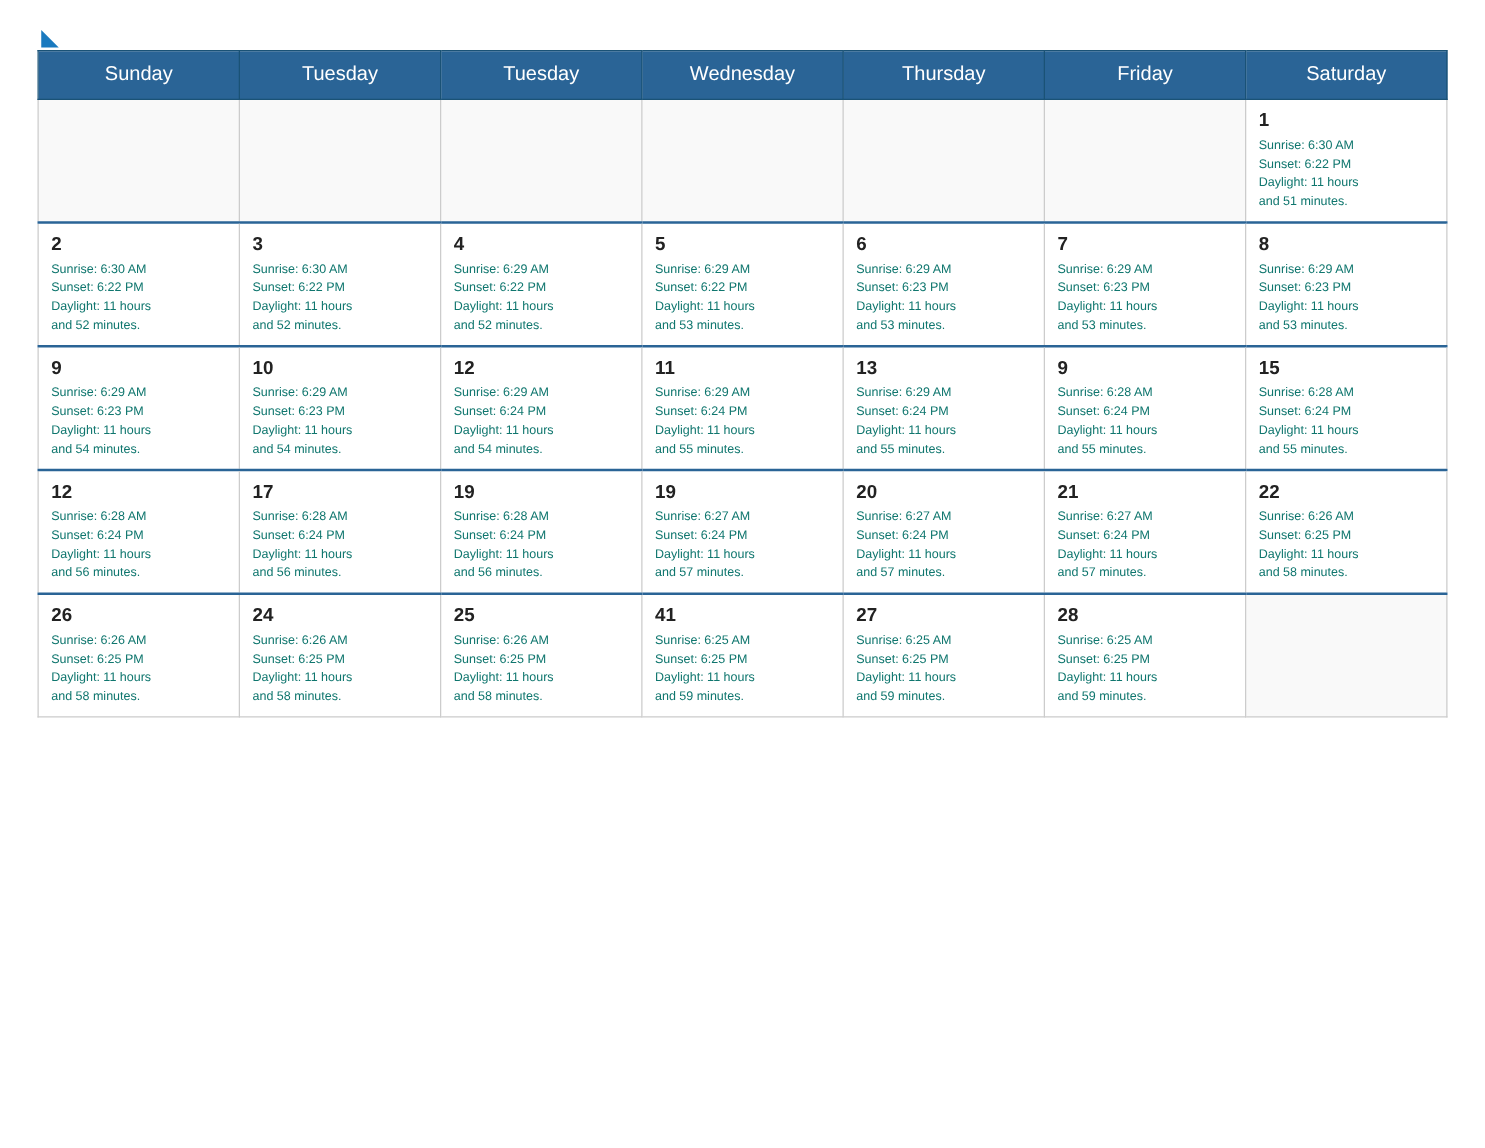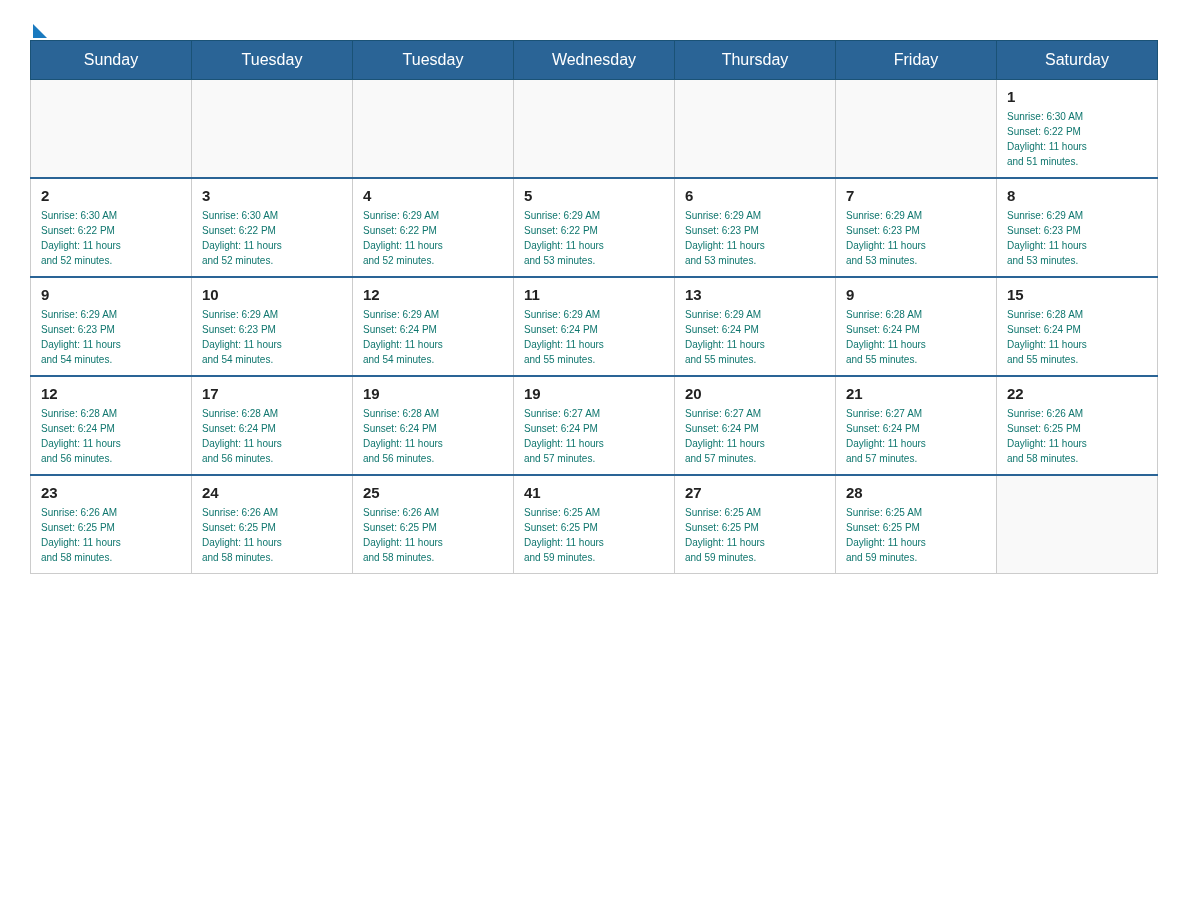--- a/index.html
+++ b/index.html
@@ -230,21 +230,21 @@
           <span class="day-number">21</span>
           <div class="day-info">Sunrise: 6:27 AM<br>Sunset: 6:24 PM<br>Daylight: 11 hours<br>and 57 minutes.</div>
         </td>
         <td>
           <span class="day-number">22</span>
           <div class="day-info">Sunrise: 6:26 AM<br>Sunset: 6:25 PM<br>Daylight: 11 hours<br>and 58 minutes.</div>
         </td>
       </tr>
       <tr class="week-row">
         <td>
-          <span class="day-number">23</span>
+          <span class="day-number">26</span>
           <div class="day-info">Sunrise: 6:26 AM<br>Sunset: 6:25 PM<br>Daylight: 11 hours<br>and 58 minutes.</div>
         </td>
         <td>
           <span class="day-number">24</span>
           <div class="day-info">Sunrise: 6:26 AM<br>Sunset: 6:25 PM<br>Daylight: 11 hours<br>and 58 minutes.</div>
         </td>
         <td>
           <span class="day-number">25</span>
           <div class="day-info">Sunrise: 6:26 AM<br>Sunset: 6:25 PM<br>Daylight: 11 hours<br>and 58 minutes.</div>
         </td>

